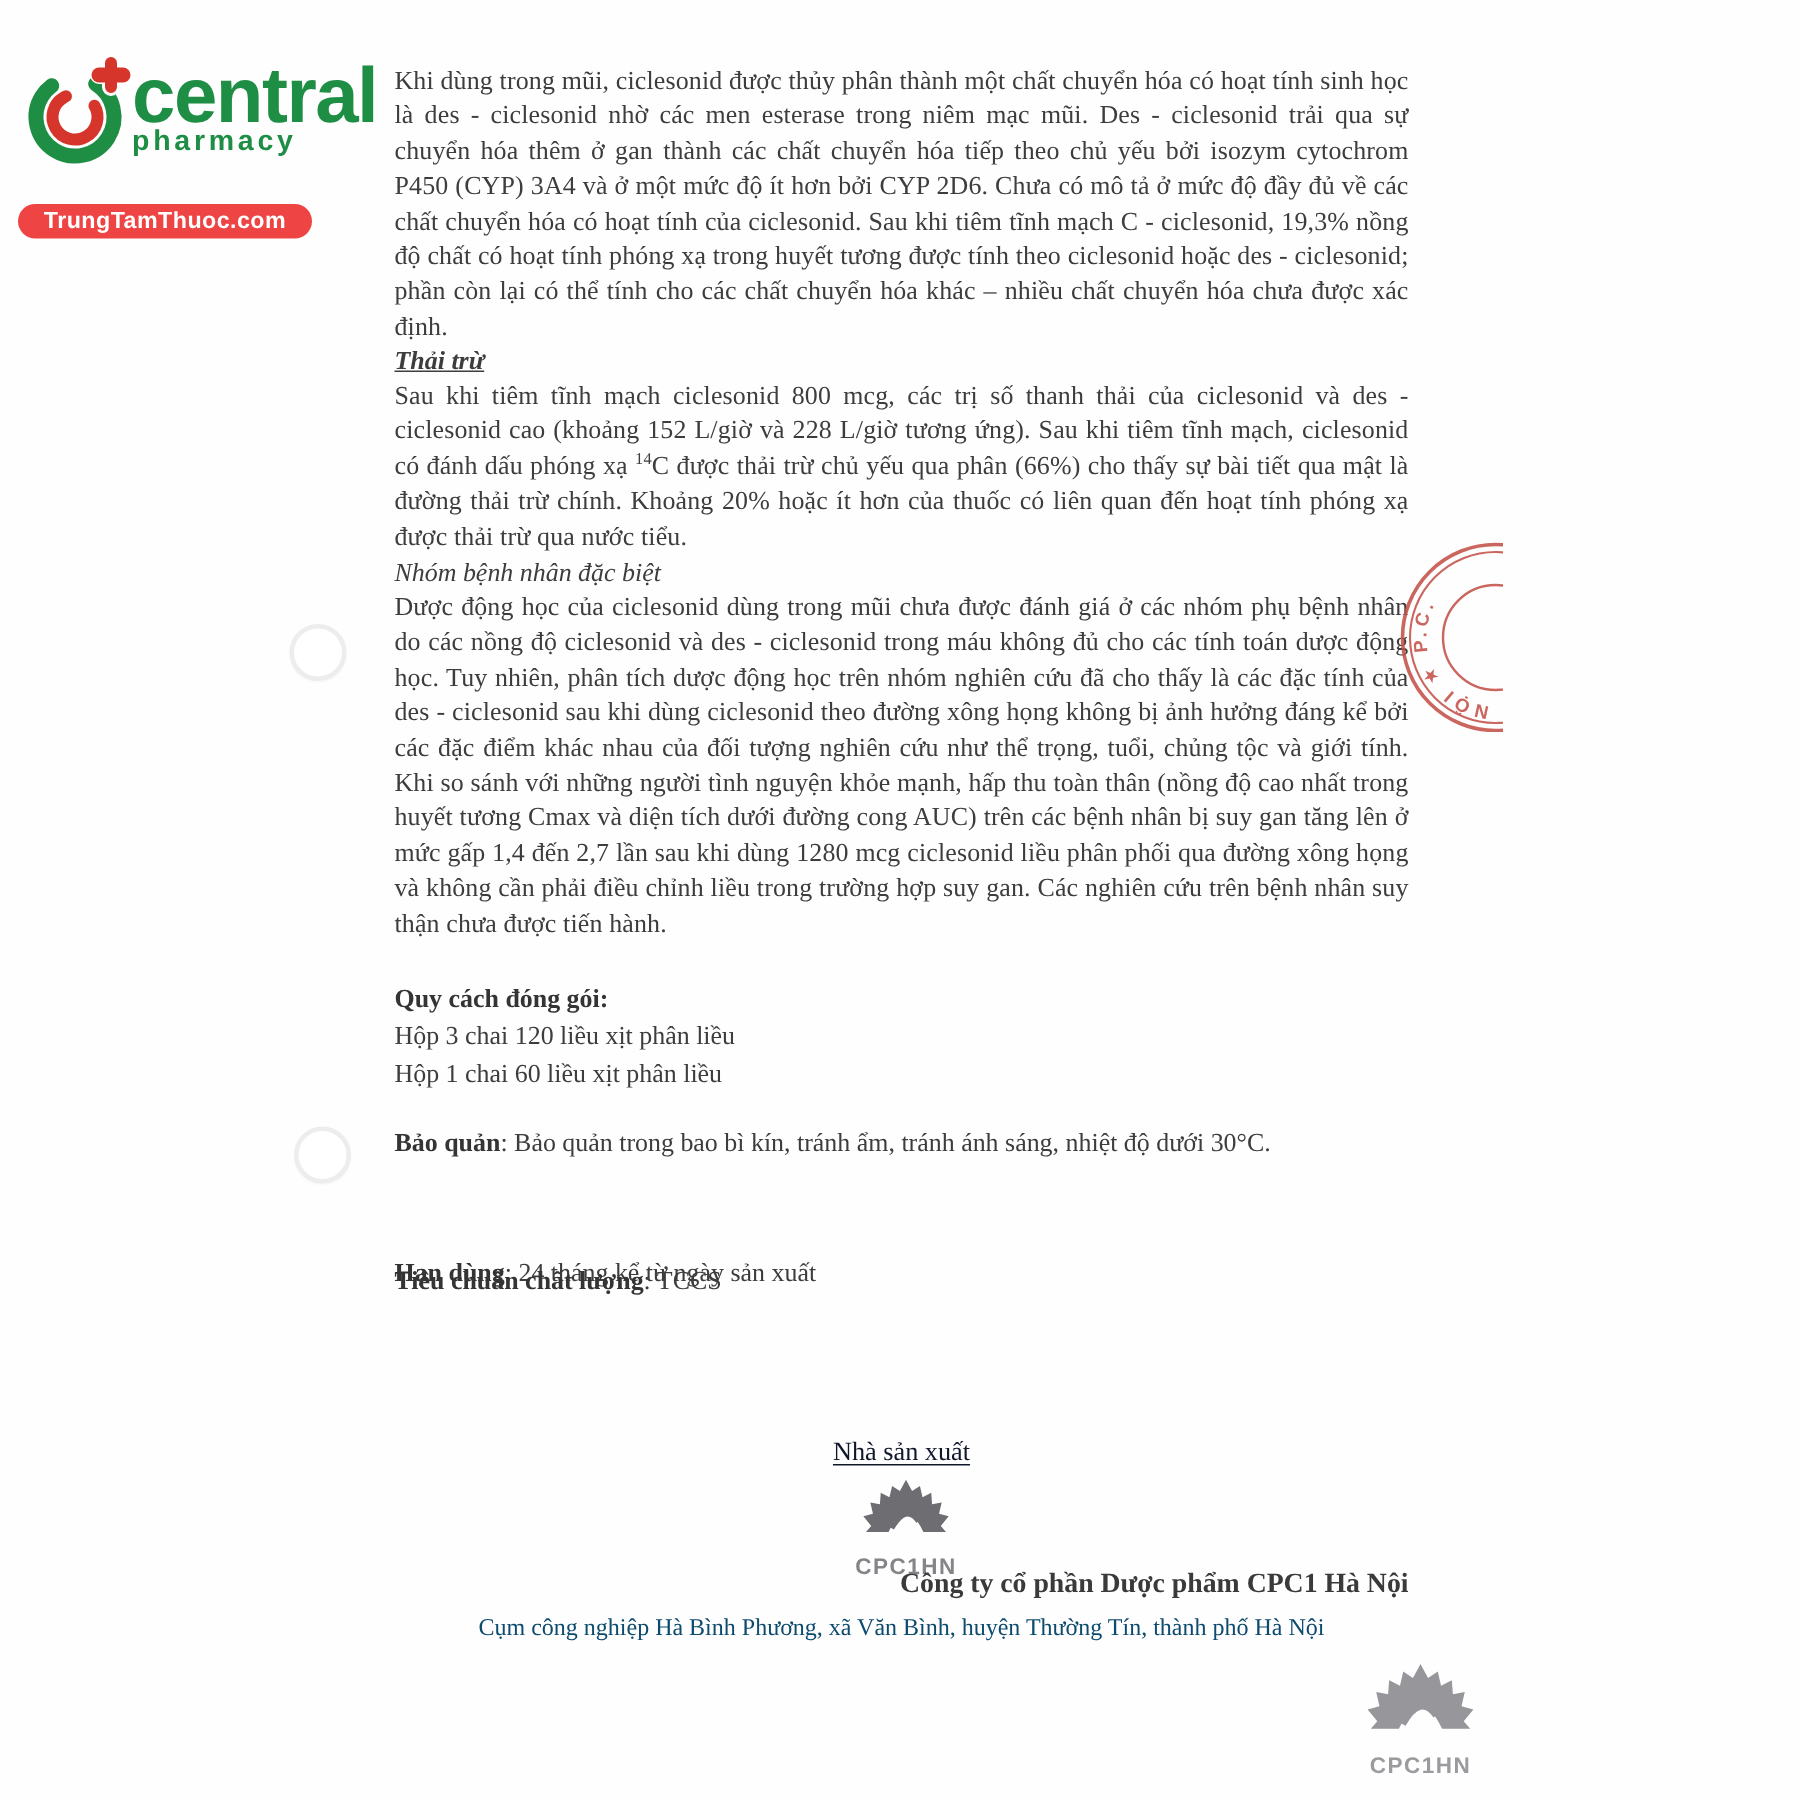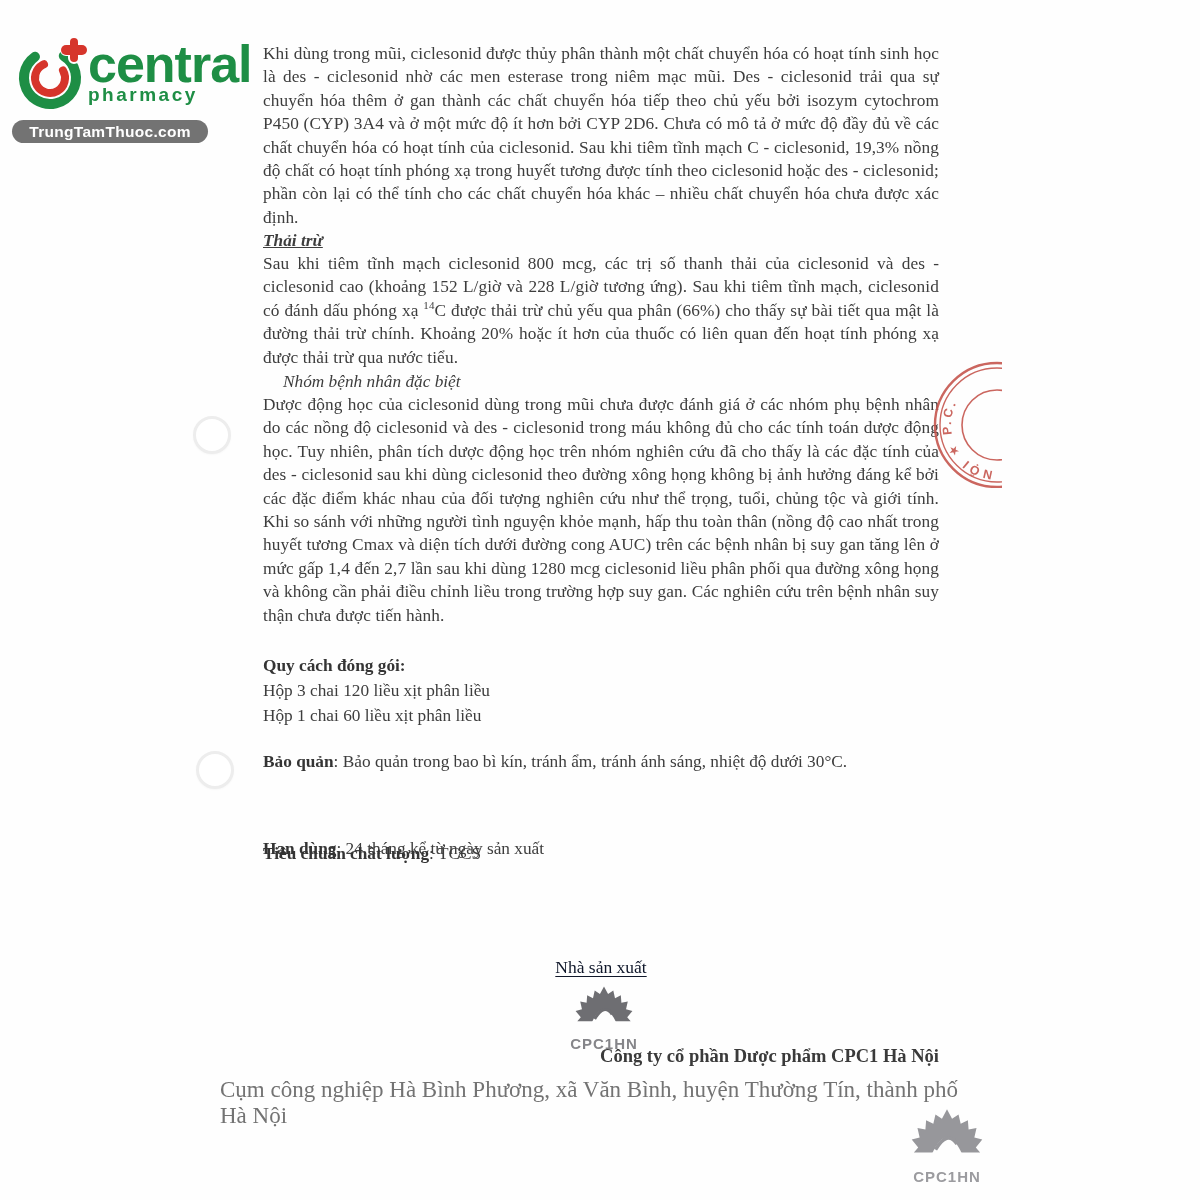--- a/index.html
+++ b/index.html
@@ -19,41 +19,41 @@
   .h-italic{font-style:italic;}
   .b{font-weight:bold;color:#343434;}
   sup{font-size:11px;line-height:0;vertical-align:super;margin-top:28px;}
   
   .brandmark{position:absolute;left:10px;top:28px;width:210px;}
   .brand-row{position:relative;height:88px;}
   .brand-words{position:absolute;left:78px;top:18px;font-family:"Liberation Sans","DejaVu Sans",sans-serif;}
   .brand-name{font-size:52px;font-weight:bold;color:#1e8e45;line-height:36px;letter-spacing:-1px;}
   .brand-sub{font-size:19px;font-weight:bold;color:#1e8e45;letter-spacing:2.5px;margin-top:2px;}
   .brand-banner{
-    margin-top:4px;margin-left:2px;width:196px;height:23px;background:#737373;border-radius:12px;
+    margin-top:20px;margin-left:2px;width:196px;height:23px;background:#ef4444;border-radius:12px;
     color:#fff;font-family:"Liberation Sans","DejaVu Sans",sans-serif;font-weight:bold;font-size:15.5px;
     display:flex;align-items:center;justify-content:center;letter-spacing:.3px;
   }
   
   .hole{position:absolute;width:32px;height:32px;border-radius:50%;
         border:3px solid #ededed;background:#fff;box-shadow:0 1px 2px rgba(0,0,0,.03);}
   
   .footer-heading{
     position:absolute;left:263px;width:676px;top:957px;text-align:center;
     font-size:17.5px;color:#0f172a;text-decoration:underline;text-underline-offset:3px;
   }
   .cpc-logo{position:absolute;text-align:center;font-family:"Liberation Sans","DejaVu Sans",sans-serif;}
   .cpc-logo .cpc-text{font-weight:bold;letter-spacing:1px;margin-top:-2px;}
   .company-name{
     position:absolute;left:263px;width:676px;top:1046px;text-align:right;
     font-size:18.5px;font-weight:bold;color:#3a3a3a;
   }
   .company-addr{
-    position:absolute;left:220px;width:762px;top:1077px;
-    font-size:23px;color:#737373;
+    position:absolute;left:220px;width:762px;top:1077px;text-align:center;
+    font-size:16px;color:#0c4a6e;
   }
   
   .stamp-clip{position:absolute;left:930px;top:352px;width:72px;height:136px;overflow:hidden;opacity:.88;}
 </style>
 </head>
 <body>
 
 <div class="brandmark">
   <div class="brand-row">
     <span>
@@ -80,21 +80,21 @@
 
 <div class="hole" style="left:193px;top:416px;"></div>
 <div class="hole" style="left:196px;top:751px;"></div>
 
 <p class="doc-text" style="top:42px;margin:0;">Khi dùng trong mũi, ciclesonid được thủy phân thành một chất chuyển hóa có hoạt tính sinh học là des - ciclesonid nhờ các men esterase trong niêm mạc mũi. Des - ciclesonid trải qua sự chuyển hóa thêm ở gan thành các chất chuyển hóa tiếp theo chủ yếu bởi isozym cytochrom P450 (CYP) 3A4 và ở một mức độ ít hơn bởi CYP 2D6. Chưa có mô tả ở mức độ đầy đủ về các chất chuyển hóa có hoạt tính của ciclesonid. Sau khi tiêm tĩnh mạch C - ciclesonid, 19,3% nồng độ chất có hoạt tính phóng xạ trong huyết tương được tính theo ciclesonid hoặc des - ciclesonid; phần còn lại có thể tính cho các chất chuyển hóa khác – nhiều chất chuyển hóa chưa được xác định.</p>
 
 <div class="doc-line h-bold-italic" style="top:229px;text-decoration:underline;">Thải trừ</div>
 
 <p class="doc-text" style="top:252px;margin:0;"><span>Sau khi tiêm tĩnh mạch ciclesonid 800 mcg, các trị số thanh thải của ciclesonid và des - ciclesonid cao (khoảng 152 L/giờ và 228 L/giờ tương ứng). Sau khi tiêm tĩnh mạch, ciclesonid có đánh dấu phóng xạ </span><sup>14</sup><span>C được thải trừ chủ yếu qua phân (66%) cho thấy sự bài tiết qua mật là đường thải trừ chính. Khoảng 20% hoặc ít hơn của thuốc có liên quan đến hoạt tính phóng xạ được thải trừ qua nước tiểu.</span></p>
 
-<div class="doc-line h-italic" style="top:370px;margin-left:20px;">Nhóm bệnh nhân đặc biệt</div>
+<div class="doc-line h-italic" style="top:370px;">Nhóm bệnh nhân đặc biệt</div>
 
 <p class="doc-text" style="top:393px;margin:0;">Dược động học của ciclesonid dùng trong mũi chưa được đánh giá ở các nhóm phụ bệnh nhân do các nồng độ ciclesonid và des - ciclesonid trong máu không đủ cho các tính toán dược động học. Tuy nhiên, phân tích dược động học trên nhóm nghiên cứu đã cho thấy là các đặc tính của des - ciclesonid sau khi dùng ciclesonid theo đường xông họng không bị ảnh hưởng đáng kể bởi các đặc điểm khác nhau của đối tượng nghiên cứu như thể trọng, tuổi, chủng tộc và giới tính. Khi so sánh với những người tình nguyện khỏe mạnh, hấp thu toàn thân (nồng độ cao nhất trong huyết tương Cmax và diện tích dưới đường cong AUC) trên các bệnh nhân bị suy gan tăng lên ở mức gấp 1,4 đến 2,7 lần sau khi dùng 1280 mcg ciclesonid liều phân phối qua đường xông họng và không cần phải điều chỉnh liều trong trường hợp suy gan. Các nghiên cứu trên bệnh nhân suy thận chưa được tiến hành.</p>
 
 <div class="doc-line b" style="top:654px;">Quy cách đóng gói:</div>
 <div class="doc-line" style="top:679px;">Hộp 3 chai 120 liều xịt phân liều</div>
 <div class="doc-line" style="top:704px;">Hộp 1 chai 60 liều xịt phân liều</div>
 
 <div class="doc-line" style="top:750px;"><span class="b">Bảo quản</span><span>: Bảo quản trong bao bì kín, tránh ẩm, tránh ánh sáng, nhiệt độ dưới 30°C.</span></div>
 
 <div class="doc-line" style="top:796px;margin-top:41px;"><span class="b">Hạn dùng</span><span>: 24 tháng kể từ ngày sản xuất</span></div>

